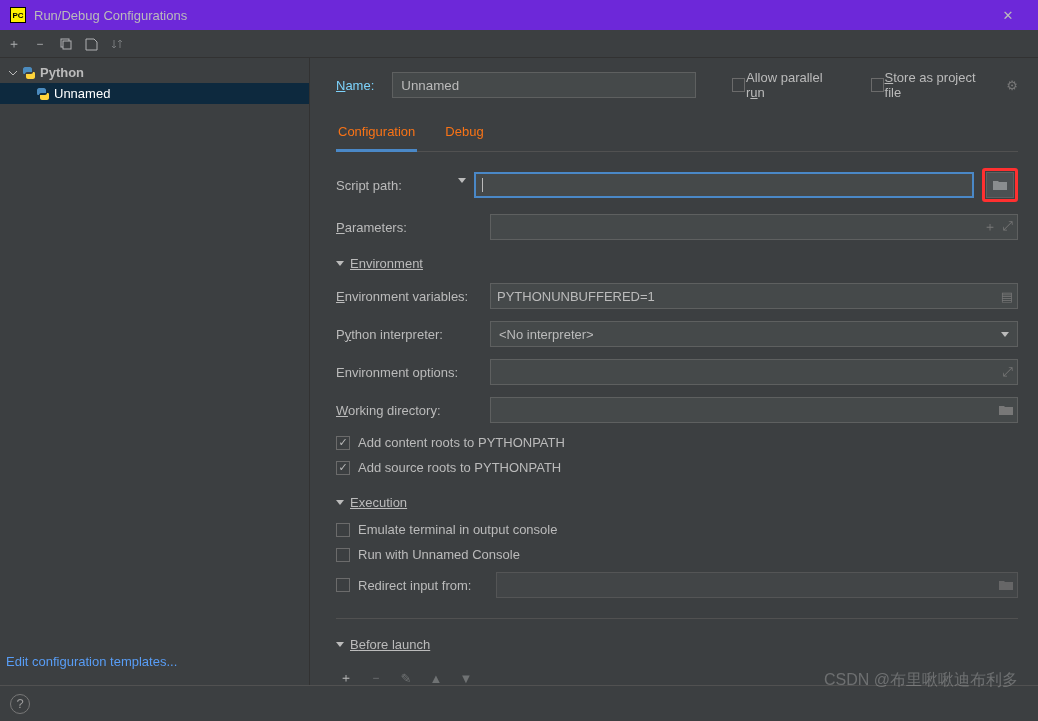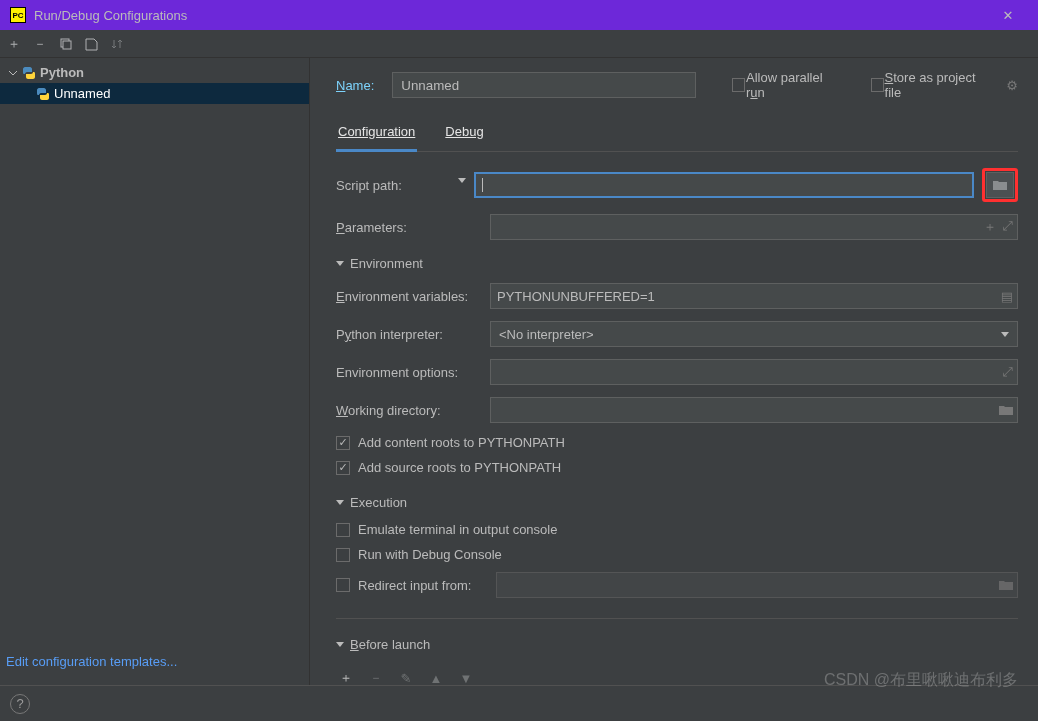--- a/index.html
+++ b/index.html
@@ -33,34 +33,34 @@
 .lbl { color: #7dd3fc; }
 .u { text-decoration: underline; }
 .text-input { background: #45494a; border: 1px solid #5e6060; color: #bbbbbb; padding: 4px 8px; height: 26px; }
 .name-input { width: 336px; }
 .check-row { display: flex; align-items: center; gap: 1px; }
 .cbox { width: 14px; height: 14px; border: 1px solid #6b6b6b; background: transparent; display: inline-flex; align-items: center; justify-content: center; }
 .cbox.checked::after { content: "✓"; color: #bbbbbb; font-size: 11px; }
 .gear-icon { color: #787878; }
 
 .tabs { display: flex; gap: 26px; border-bottom: 1px solid #515151; margin-bottom: 16px; }
-.tab { padding: 6px 2px 10px; cursor: pointer; color: #e5e5e5; text-decoration: underline; }
+.tab { padding: 6px 2px 10px; cursor: pointer; color: #f97316; }
 .tab.active { border-bottom: 3px solid #4a88c7; margin-bottom: -1px; }
 
 .form-row { display: flex; align-items: center; margin-bottom: 12px; gap: 8px; }
 .form-label { width: 146px; }
 .dropdown { width: 130px; display: flex; justify-content: space-between; align-items: flex-start; cursor: pointer; }
 .field { flex: 1; background: #45494a; border: 1px solid #5e6060; height: 26px; display: flex; align-items: center; padding: 0 6px; color: #888; position: relative; }
 .field.focused { border: 2px solid #4a88c7; }
 .field .caret-line { width: 1px; height: 14px; background: #bbbbbb; }
 .field-icons { position: absolute; right: 4px; display: flex; gap: 6px; color: #787878; }
 .field-btn { width: 28px; height: 26px; background: #4c5052; border: 1px solid #5e6060; display: flex; align-items: center; justify-content: center; color: #9a9a9a; cursor: pointer; }
 .highlight-box { border: 3px solid #ff3030; padding: 1px; border-radius: 3px; }
 
-.section-hdr { display: flex; align-items: center; gap: 6px; margin: 4px 0 12px; cursor: pointer; }
+.section-hdr { display: flex; align-items: center; gap: 6px; margin: 4px 0 12px; cursor: pointer; text-decoration: underline; }
 .tri-down { width: 0; height: 0; border-left: 4px solid transparent; border-right: 4px solid transparent; border-top: 5px solid #bbbbbb; }
 
 .select-field { flex: 1; background: #45494a; border: 1px solid #5e6060; height: 26px; display: flex; align-items: center; justify-content: space-between; padding: 0 8px; cursor: pointer; }
 
 .check-line { display: flex; align-items: center; gap: 8px; margin-bottom: 10px; }
 
 .separator { border-top: 1px solid #515151; margin: 8px 0 14px; }
 
 .bl-toolbar { display: flex; gap: 10px; padding: 4px 0; margin-bottom: 10px; }
 .bl-btn { width: 20px; height: 20px; display: flex; align-items: center; justify-content: center; color: #6f7273; cursor: pointer; }
@@ -240,21 +240,21 @@
         <span class="tri-down"></span>
         <span>Execution</span>
       </div>
 
       <div class="check-line">
         <span class="cbox"></span>
         <span>Emulate terminal in output console</span>
       </div>
       <div class="check-line">
         <span class="cbox"></span>
-        <span>Run with Debug Console</span>
+        <span>Run with Unnamed Console</span>
       </div>
       <div class="form-row">
         <span class="cbox"></span>
         <span style="width:130px">Redirect input from:</span>
         <div class="field" style="opacity:.7">
           <span class="field-icons">
               <svg width="14" height="12" viewBox="0 0 14 12">
                 <path d="M0 2h5l1 1h8v8H0z" fill="#787878"></path>
               </svg>
             </span>

